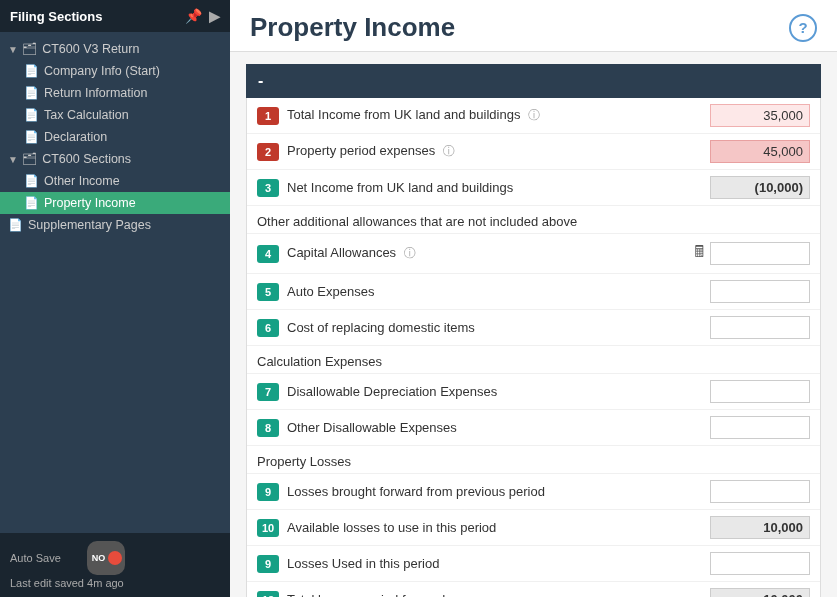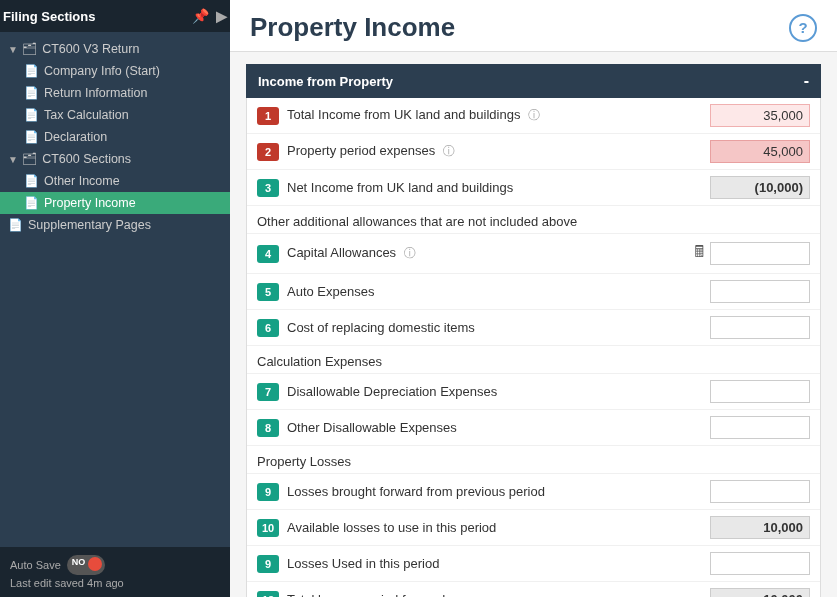--- a/index.html
+++ b/index.html
@@ -11,21 +11,21 @@
       min-width: 230px;
       background: #2c3e50;
       color: #ccc;
       display: flex;
       flex-direction: column;
       height: 597px;
     }
     .sidebar-header {
       background: #1a252f;
       color: #fff;
-      padding: 8px 3px;
+      padding: 8px 10px;
       font-weight: bold;
       font-size: 13px;
       display: flex;
       align-items: center;
       justify-content: space-between;
     }
     .sidebar-header-icons {
       display: flex;
       gap: 6px;
     }
@@ -55,33 +55,35 @@
 
     .sidebar-footer {
       background: #1a252f;
       padding: 8px 10px;
       font-size: 11px;
       color: #aaa;
     }
     .autosave-row {
       display: flex;
       align-items: center;
-      gap: 6px;
+      gap: 14px;
       margin-bottom: 2px;
     }
     .toggle-label { color: #aaa; font-size: 11px; }
     .toggle-switch {
       background: #555;
       border-radius: 10px;
       width: 38px;
-      height: 20px;
-      display: flex;
+      height: 34px;
+      display: flex;
+      align-items: center;
       padding: 2px 3px;
       cursor: pointer;
       position: relative;
+      margin-left: 12px;
     }
     .toggle-knob {
       background: #e74c3c;
       border-radius: 50%;
       width: 14px;
       height: 14px;
       margin-left: auto;
     }
     .toggle-text {
       position: absolute;
@@ -288,21 +290,20 @@
 
 <div class="main">
   <div class="main-header">
     <h1 class="main-title">Property Income</h1>
     <div class="help-icon">?</div>
   </div>
   <div class="main-body">
 
     <div>
       <div class="section-header">
-        <span>Income from Property</span>
         <span style="cursor:pointer;font-size:16px;">-</span>
       </div>
       <div class="section-body">
 
         <div class="form-row">
           <span class="row-badge badge-red">1</span>
           <span class="row-label">
             <span>Total Income from UK land and buildings</span>
             <span class="info-icon">ⓘ</span>
           </span>

